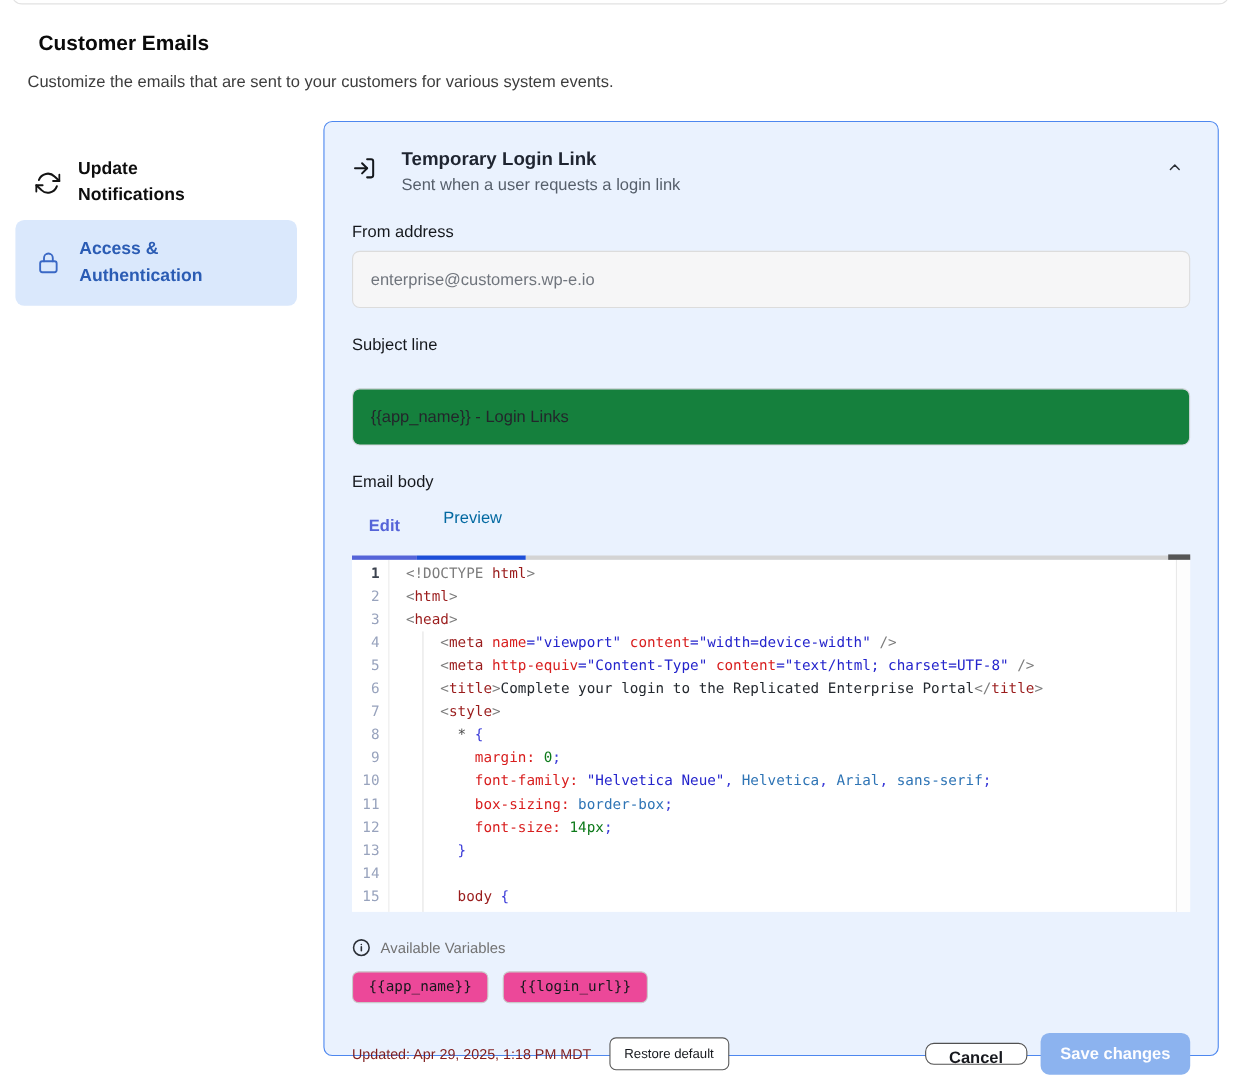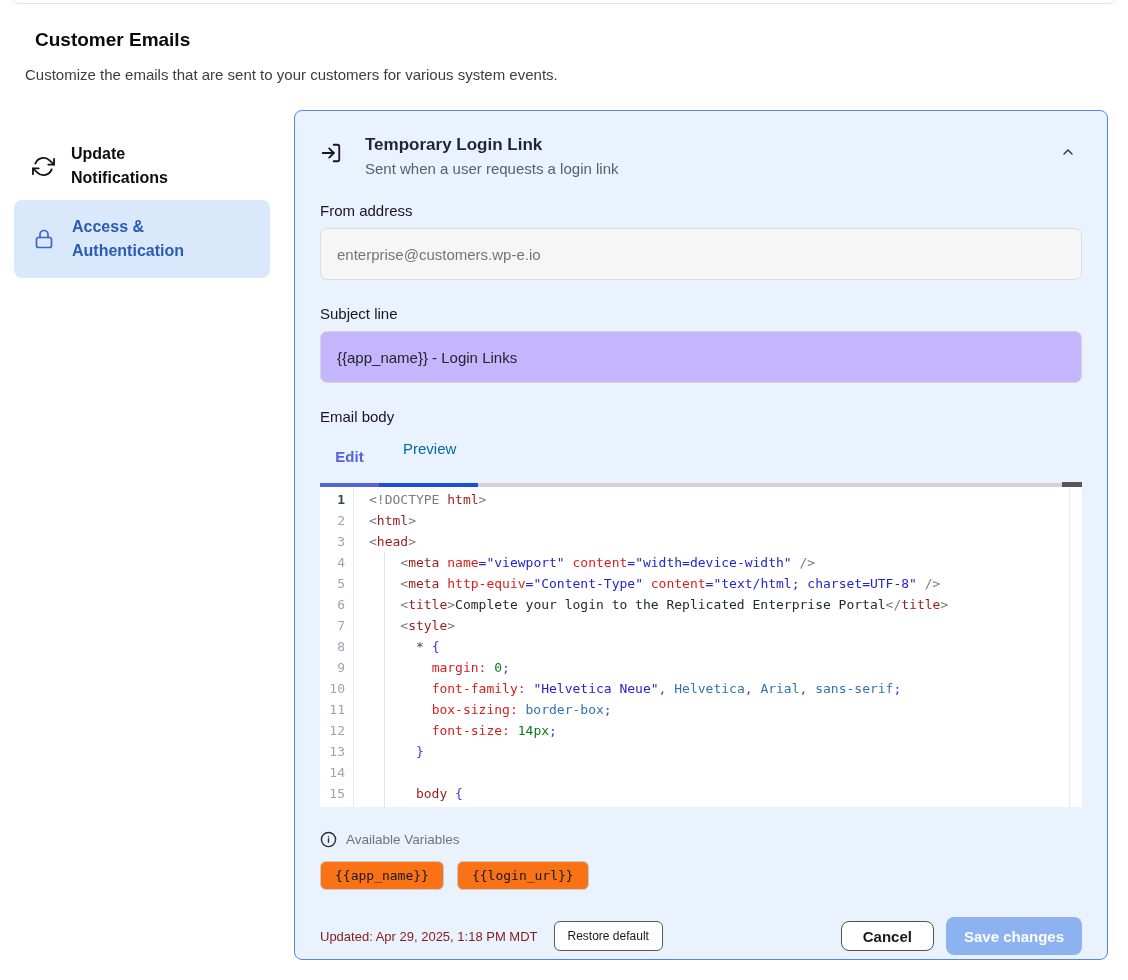--- a/index.html
+++ b/index.html
@@ -27,21 +27,21 @@
   .panel-header { position:relative; display:flex; gap:23px; align-items:flex-start; }
   .ph-icon { margin-top:7px; display:flex; }
   .ph-title { font-size:17px; font-weight:700; color:#1f2531; }
   .ph-sub { font-size:15px; color:#565f6b; margin-top:5px; }
   .collapse-btn { position:absolute; right:6px; top:9px; background:none; border:none; cursor:pointer; display:flex; }
 
   .field-label { font-size:15px; color:#15181d; margin:25px 0 9px; }
   .text-input { width:100%; height:52px; border-radius:7px; font-size:15px; padding:0 16px;
     font-family:"Liberation Sans", sans-serif; outline:none; }
   .input-disabled { background:#f6f6f7; border:1px solid #dcdcdc; color:#70757d; }
-  .input-normal { background:#c4b5fd; border:1px solid #d3d6db; color:#23262b; }
+  .input-normal { background:#15803d; border:1px solid #d3d6db; color:#23262b;margin-top:22px; }
 
   
   .tabs { display:flex; margin-top:15px; }
   .tab { background:none; border:none; cursor:pointer; font-family:"Liberation Sans", sans-serif; font-size:15px; }
   .tab-edit { width:59px; text-align:center; padding-bottom:11px; color:#5564d8; font-weight:700;
     border-bottom:4px solid #5564d8; }
   .tab-preview { padding:0 22px 26px 24px; color:#0369a1; border-bottom:4px solid #1d4ed8; }
   .tab-fill { flex:1; border-bottom:4px solid #d4d4d4; position:relative; }
   .h-thumb { position:absolute; right:0; bottom:-4px; width:20px; height:5px; background:#565656; }
 
@@ -55,32 +55,32 @@
   .gutter { width:25px; flex:none; text-align:right; color:#98a3bd; font-size:13px; }
   .gutter.active { color:#3c434f; font-weight:bold; }
   .code-text { padding-left:24px; white-space:pre; }
   .ck-p{color:#7c7c7c} .ck-t{color:#9a1c1c} .ck-a{color:#d81e1e} .ck-s{color:#2424cc}
   .ck-x{color:#24292f} .ck-n{color:#0d7a1a} .ck-v{color:#2e74b5} .ck-b{color:#3b3bd8}
   .ck-o{color:#4a4a4a} .ck-w{color:#24292f}
 
   
   .vars-head { margin-top:24px; display:flex; align-items:center; gap:9px; font-size:13.5px; color:#737373; }
   .chips { display:flex; gap:13px; margin-top:13px; }
-  .chip { height:29px; padding:0 14px; display:flex; align-items:center; background:#f97316;
+  .chip { height:29px; padding:0 14px; display:flex; align-items:center; background:#ec4899;
     border:1px solid #c9c9c9; border-radius:6px; font-family:"DejaVu Sans Mono", monospace;
     font-size:13px; color:#15181d; cursor:pointer; }
 
   
   .panel-footer { margin-top:27px; display:flex; align-items:center; }
   .updated { font-size:13px; color:#7f1d1d; }
   .btn { cursor:pointer; font-family:"Liberation Sans", sans-serif; }
   .btn-restore { margin-left:16px; height:30px; padding:0 13px; background:#fff;
     border:1px solid #595959; border-radius:6px; font-size:12px; color:#17191e; }
   .spacer { flex:1; }
-  .btn-cancel { height:30px; padding:4px 21px; background:#fff; border:1px solid #515151;
+  .btn-cancel { height:20px; padding:4px 21px; background:#fff; border:1px solid #515151;
     border-radius:8px; font-size:15px; font-weight:600; color:#17191e; }
   .btn-save { margin-left:12px; height:38px; padding:0 18px; background:#8cb3ef; border:none;
     border-radius:8px; font-size:15px; font-weight:600; color:#fdfdff; }
 
   svg { display:block; }
 </style>
 </head>
 <body>
 
 <div class="prev-card-edge"></div>

